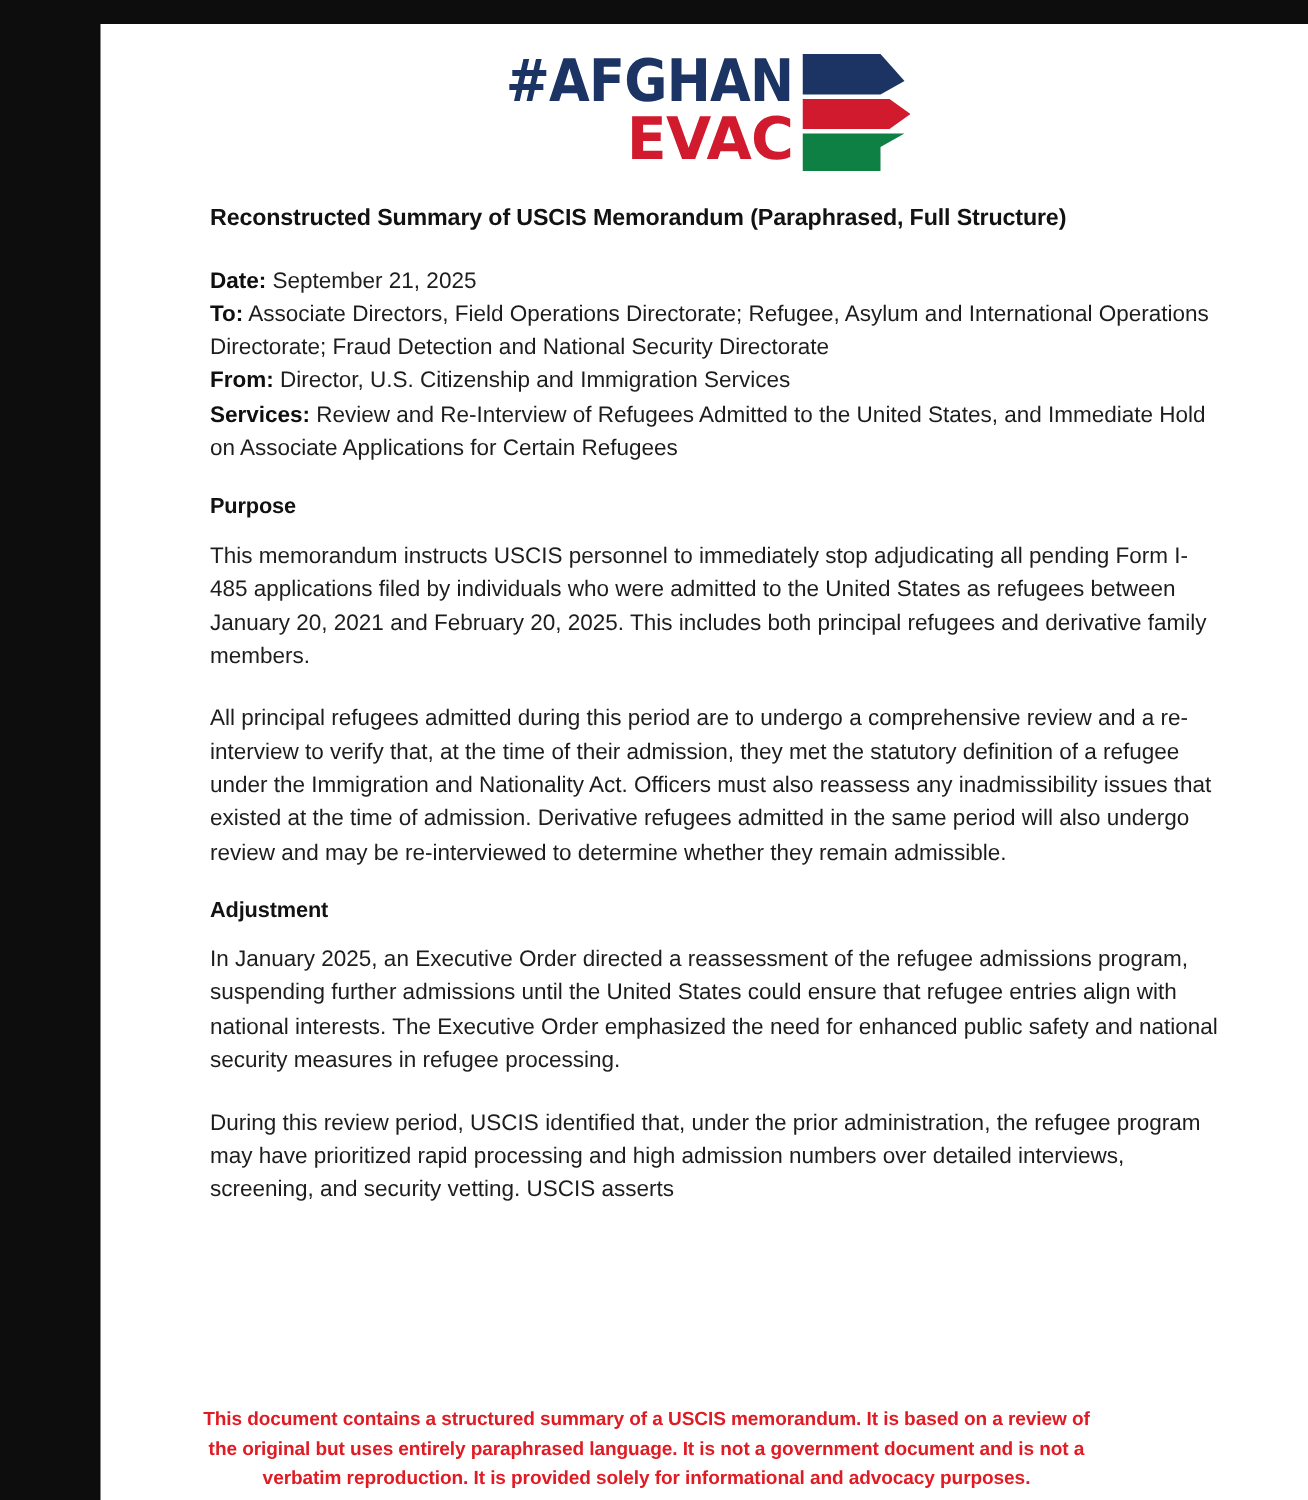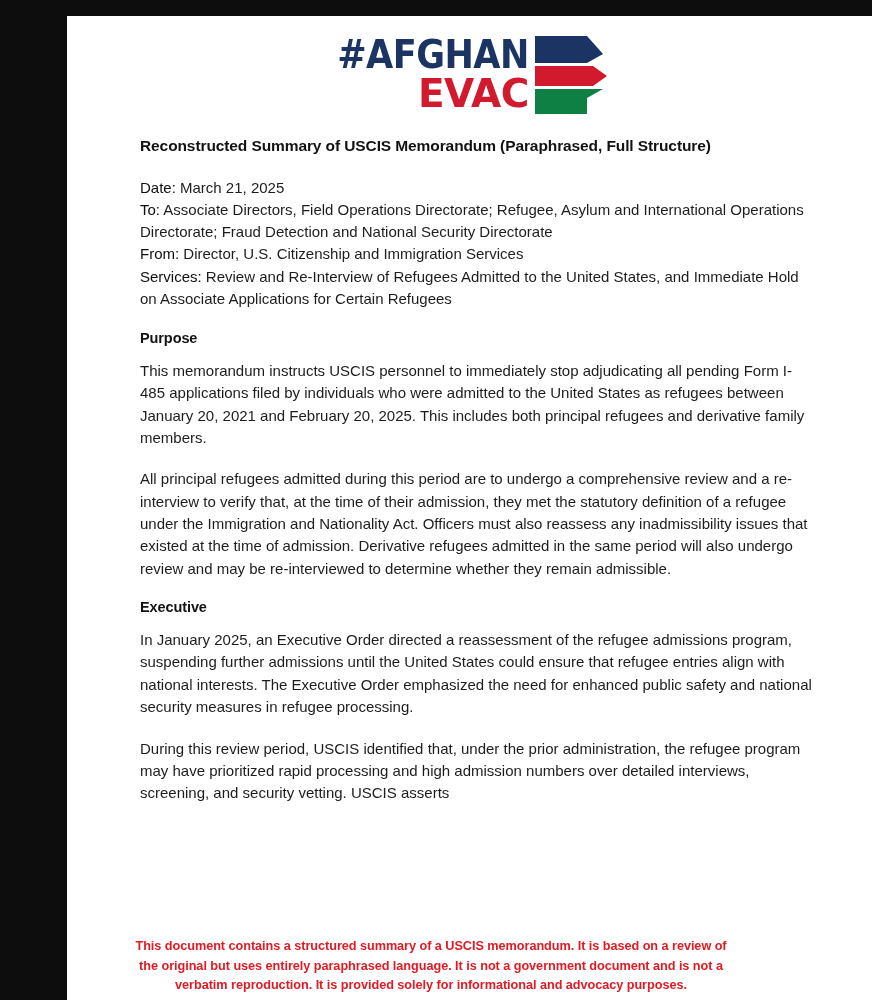--- a/index.html
+++ b/index.html
@@ -86,21 +86,21 @@
     line-height: 1.35;
   }
 
   .meta {
     font-size: 15px;
     color: #1d1d1d;
     line-height: 1.48;
     margin-bottom: 20px;
     max-width: 672px;
   }
-  .meta b { font-weight: normal; color: #0f0f0f; }
+  .meta b { font-weight: bold; color: #0f0f0f; }
 
   h2.section {
     font-size: 14.5px;
     font-weight: bold;
     color: #121212;
     margin-top: 17px;
     margin-bottom: 14px;
     letter-spacing: -0.1px;
   }
 
@@ -151,38 +151,38 @@
         </svg>
       </div>
     </div>
 
     <div class="doc">
 
       <div class="doc-title">Reconstructed Summary of USCIS Memorandum (Paraphrased, Full Structure)</div>
 
       <div class="meta">
         <div>
-          <b>Date:</b><span> March 21, 2025</span>
+          <b>Date:</b><span> September 21, 2025</span>
         </div>
         <div>
           <b>To:</b><span> Associate Directors, Field Operations Directorate; Refugee, Asylum and International Operations Directorate; Fraud Detection and National Security Directorate</span>
         </div>
         <div>
           <b>From:</b><span> Director, U.S. Citizenship and Immigration Services</span>
         </div>
         <div>
           <b>Services:</b><span> Review and Re-Interview of Refugees Admitted to the United States, and Immediate Hold on Associate Applications for Certain Refugees</span>
         </div>
       </div>
 
       <h2 class="section">Purpose</h2>
       <p class="body">This memorandum instructs USCIS personnel to immediately stop adjudicating all pending Form I-485 applications filed by individuals who were admitted to the United States as refugees between January 20, 2021 and February 20, 2025. This includes both principal refugees and derivative family members.</p>
       <p class="body">All principal refugees admitted during this period are to undergo a comprehensive review and a re-interview to verify that, at the time of their admission, they met the statutory definition of a refugee under the Immigration and Nationality Act. Officers must also reassess any inadmissibility issues that existed at the time of admission. Derivative refugees admitted in the same period will also undergo review and may be re-interviewed to determine whether they remain admissible.</p>
 
-      <h2 class="section">Executive</h2>
+      <h2 class="section">Adjustment</h2>
       <p class="body">In January 2025, an Executive Order directed a reassessment of the refugee admissions program, suspending further admissions until the United States could ensure that refugee entries align with national interests. The Executive Order emphasized the need for enhanced public safety and national security measures in refugee processing.</p>
       <p class="body">During this review period, USCIS identified that, under the prior administration, the refugee program may have prioritized rapid processing and high admission numbers over detailed interviews, screening, and security vetting. USCIS asserts</p>
 
     </div>
 
     <div class="disclaimer">This document contains a structured summary of a USCIS memorandum. It is based on a review of the original but uses entirely paraphrased language. It is not a government document and is not a verbatim reproduction. It is provided solely for informational and advocacy purposes.</div>
 
   </div>
 </div>
 

